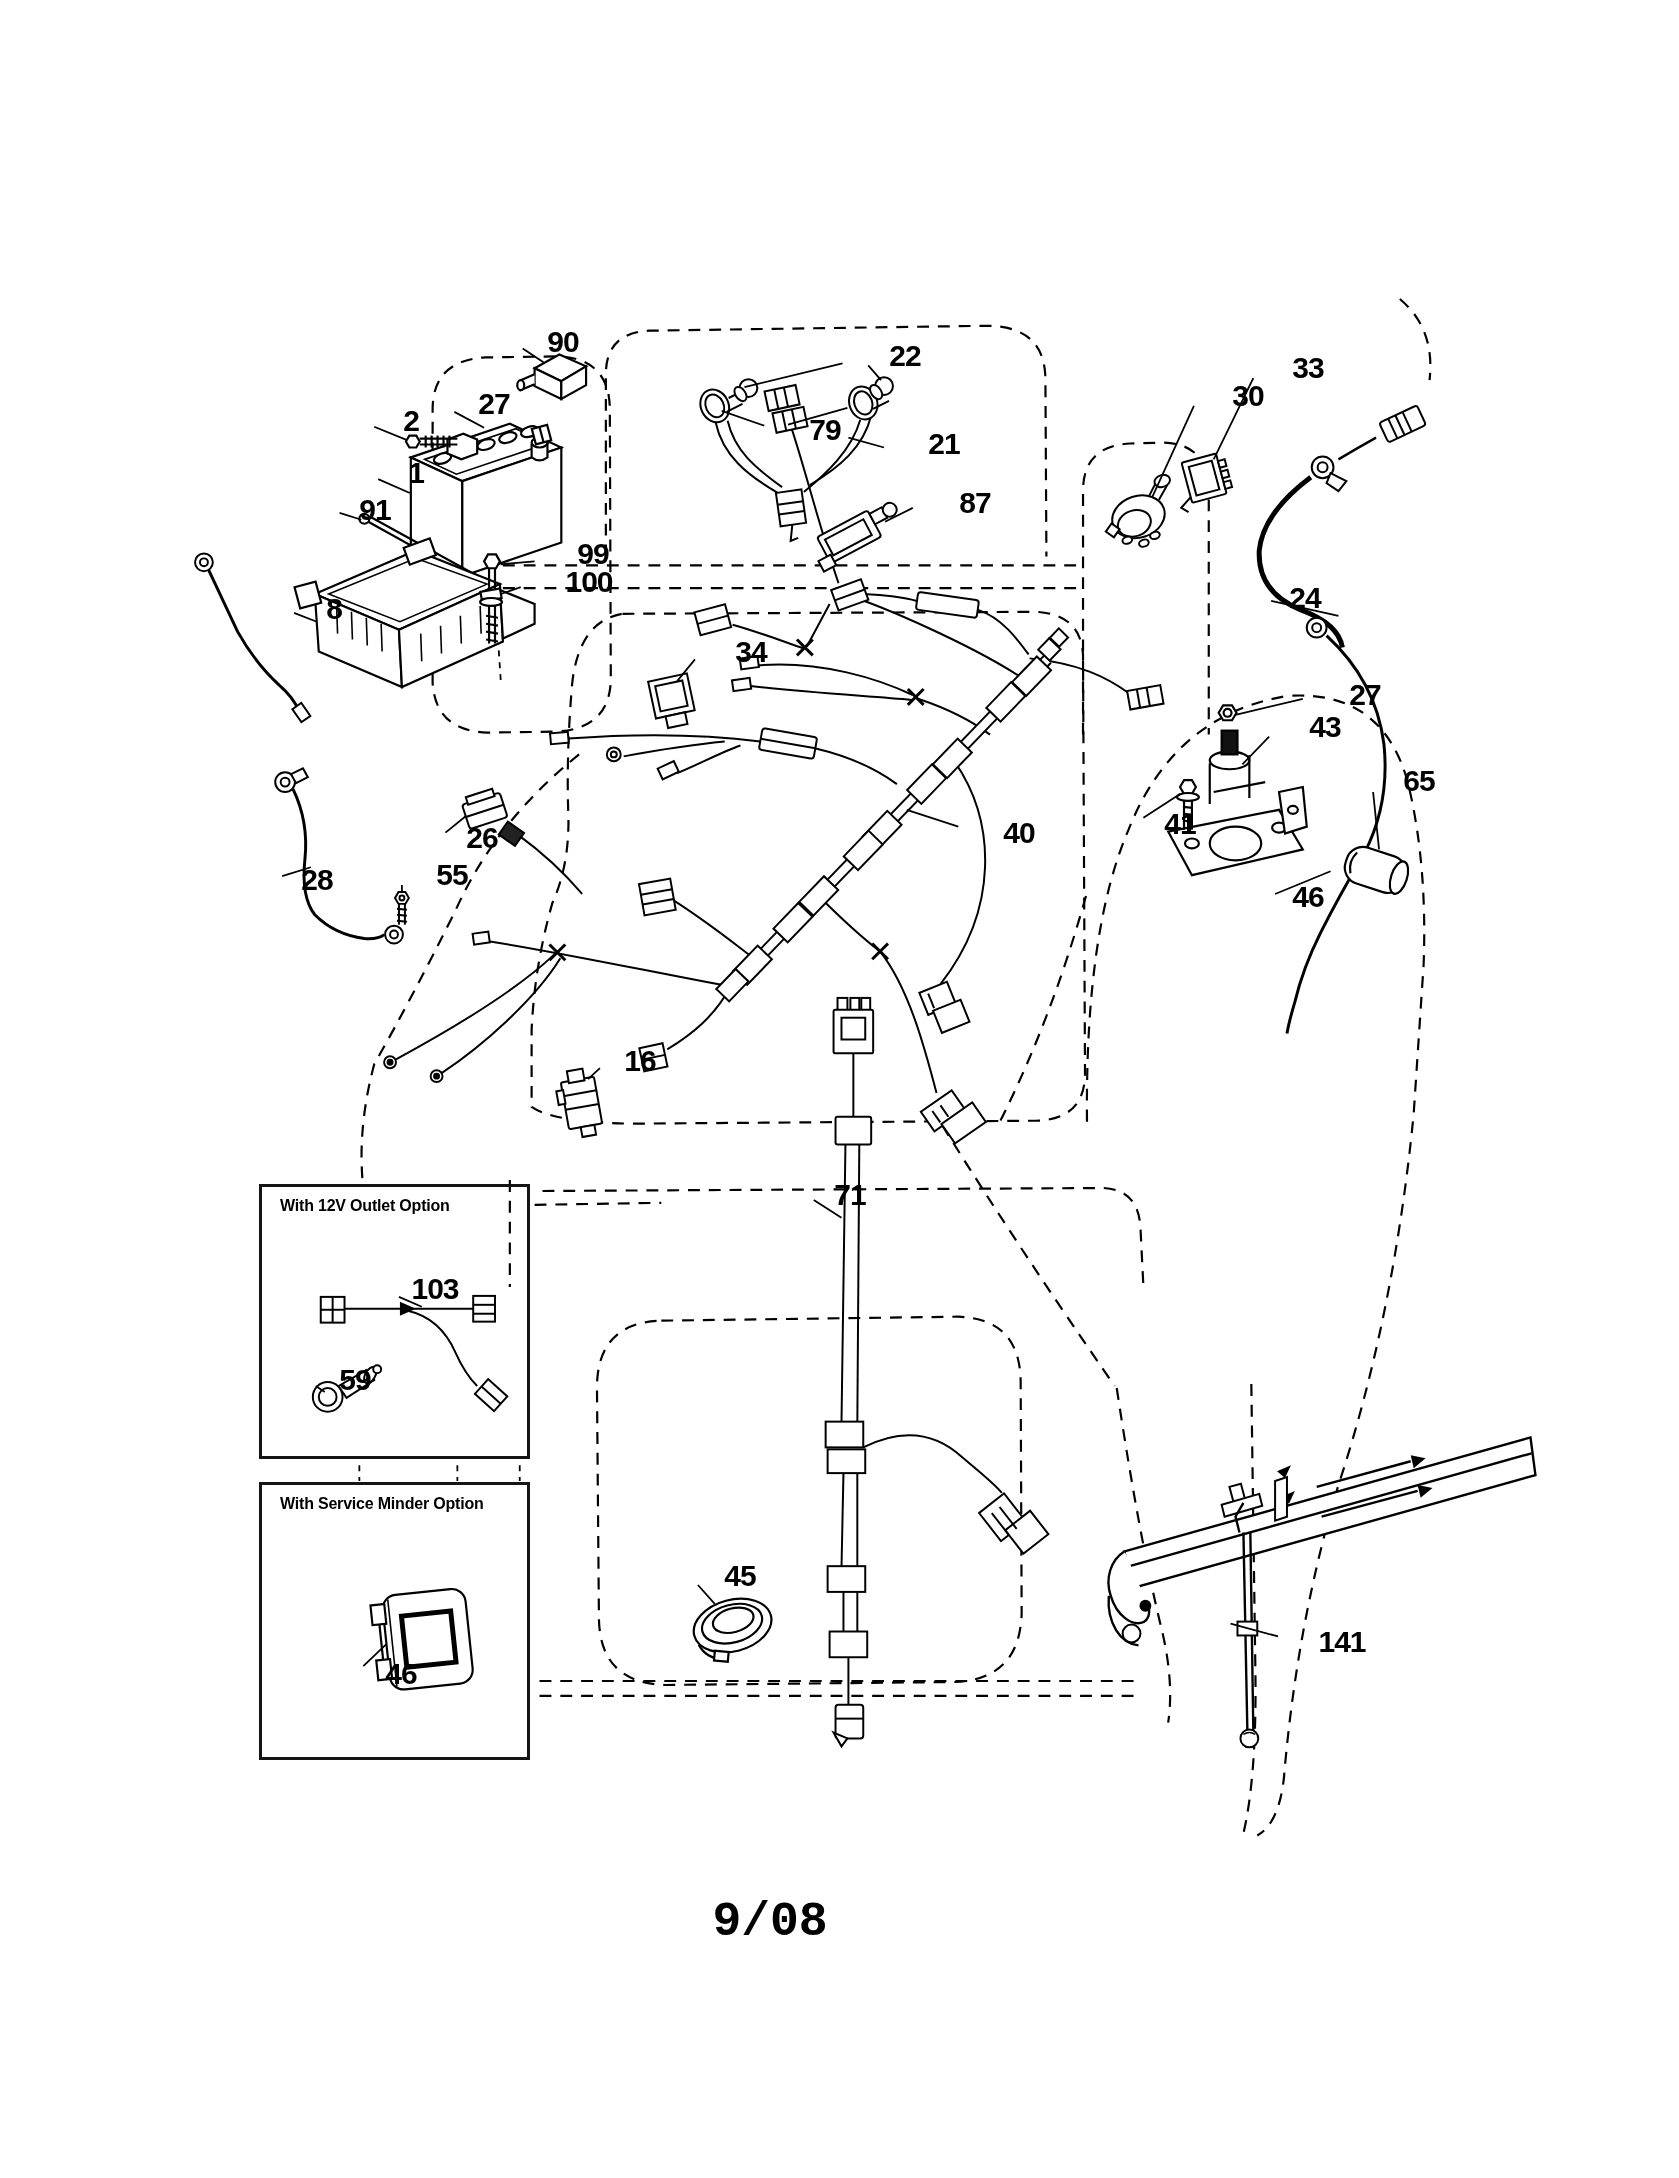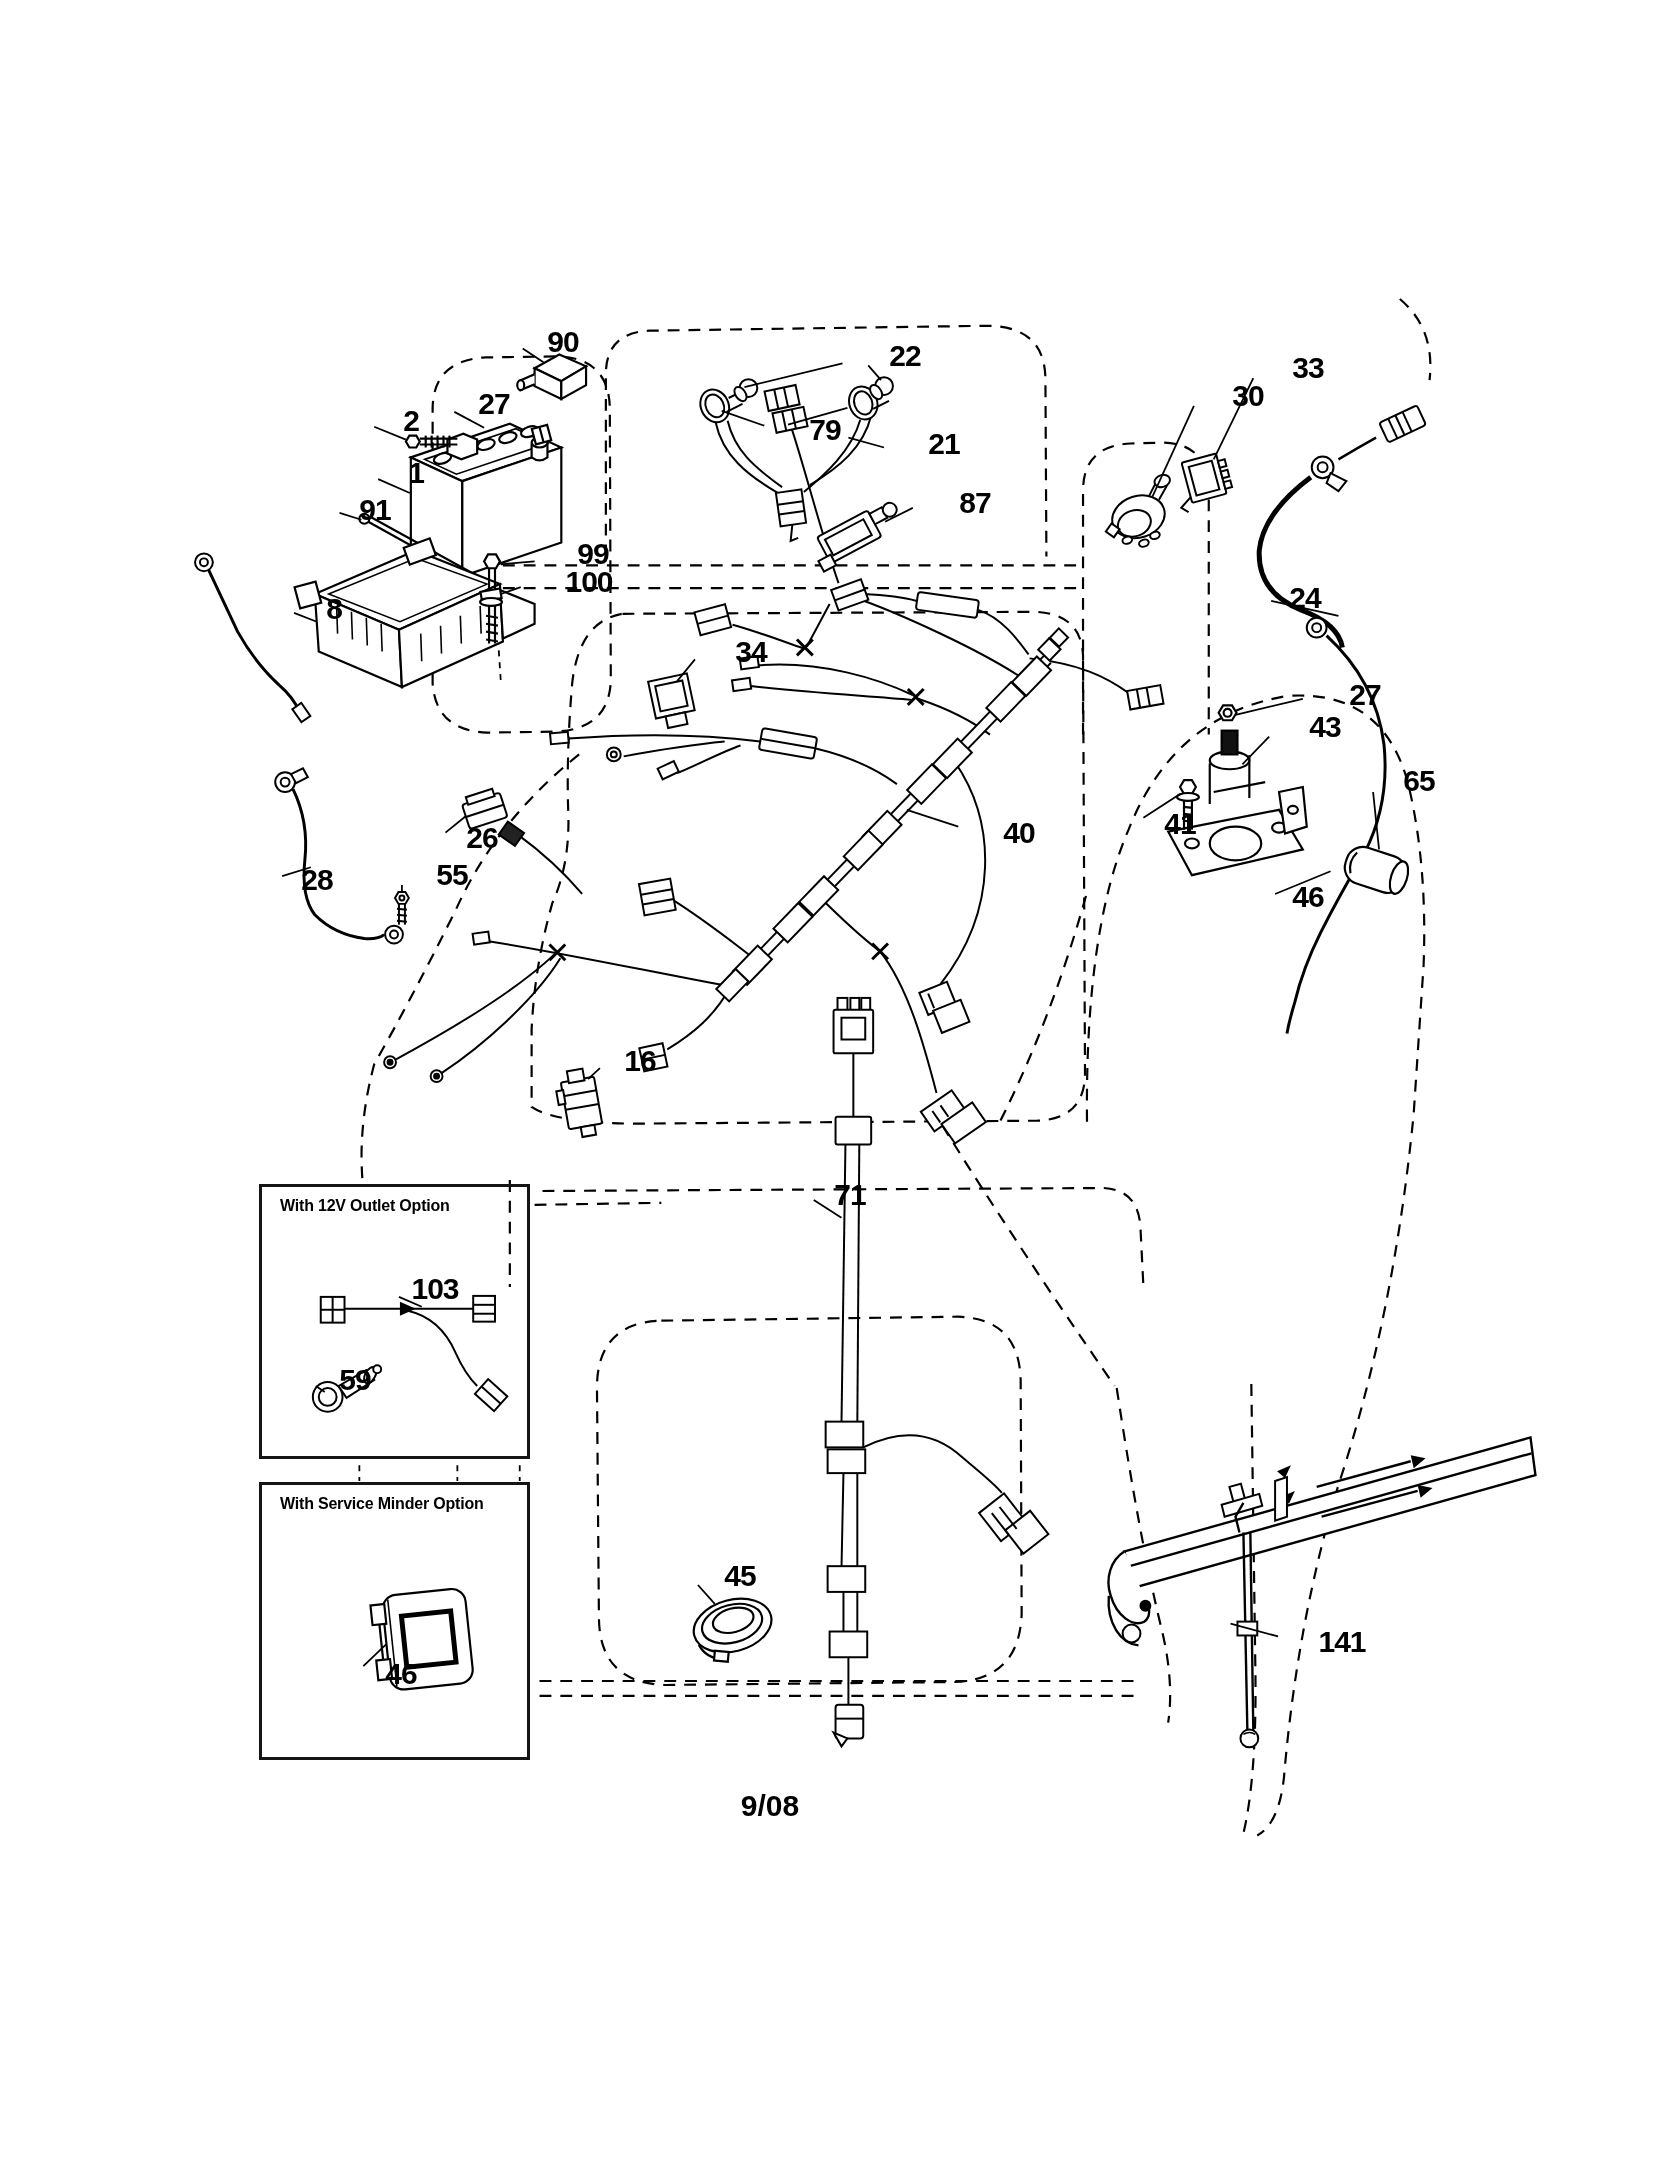--- a/index.html
+++ b/index.html
@@ -2,21 +2,21 @@
 <html><head>
 <meta charset="utf-8">
 <style>
   html,body{margin:0;padding:0;background:#fff;}
   body{width:1679px;height:2178px;position:relative;font-family:"Liberation Sans",sans-serif;color:#000;overflow:hidden;}
   #art{position:absolute;left:0;top:0;}
   .inset-box{position:absolute;border:3px solid #151515;background:transparent;}
   .inset-title{font-size:16px;font-weight:600;padding:10px 14px 0 18px;letter-spacing:-0.2px;white-space:nowrap;}
   #callout-layer{position:absolute;left:0;top:0;width:1679px;height:2178px;pointer-events:none;margin-left:48px;}
   .callout{position:absolute;transform:translate(-50%,-50%);font-size:30px;font-weight:700;letter-spacing:-1px;line-height:1;}
-  .footer-date{position:absolute;left:770px;top:1806px;transform:translate(-50%,-50%);font-size:30px;font-weight:700;}
+  .footer-date{position:absolute;left:770px;top:1922px;transform:translate(-50%,-50%);font-size:48px;font-weight:700;font-family:Liberation Mono, monospace;}
 </style>
 </head>
 <body>
 
 <svg id="art" width="1679" height="2178" viewBox="0 0 1696 2200">
 
   <g stroke="#000" stroke-width="2.2" fill="none" stroke-dasharray="12 9">
     <path d="M 612,562 L 612,378 Q 612,336 656,334 L 998,329 Q 1055,330 1056,382 L 1057,562"></path>
     <path d="M 424,571 L 1090,571"></path>
     <path d="M 424,594 L 1090,594"></path>

